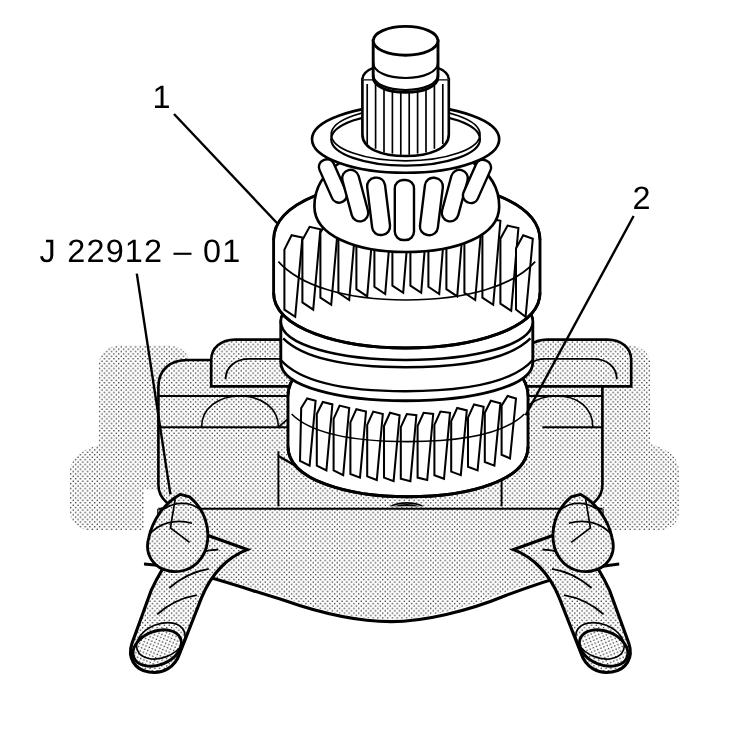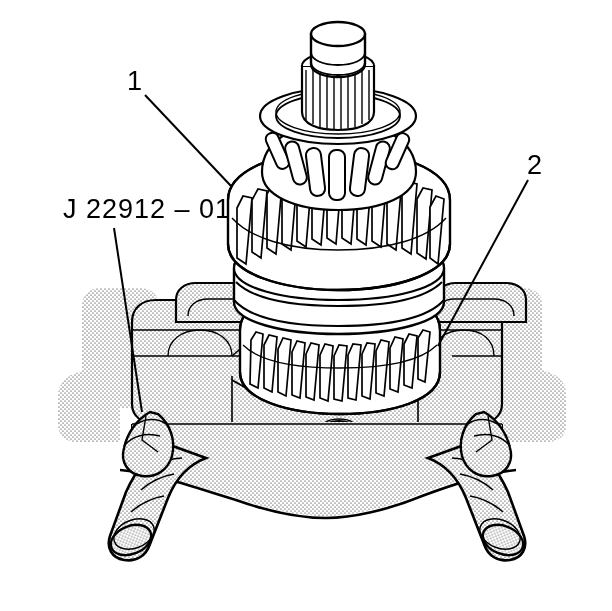--- a/index.html
+++ b/index.html
@@ -282,15 +282,15 @@
       <path d="M145,95 L231,186"></path>
       <path d="M528,180 L438,346"></path>
       <path d="M114,228 L142,412"></path>
     </g>
   </svg>
 
   <div class="lbl callout-num" style="left:127px; top:68px;">1</div>
 
   <div class="lbl callout-num" style="left:527px; top:152px;">2</div>
 
-  <div class="lbl tool-id" style="left:33px; top:196px;margin-left:30px;">J 22912 – 01</div>
+  <div class="lbl tool-id" style="left:33px; top:196px;">J 22912 – 01</div>
 
 </div>
 
 </body></html>

